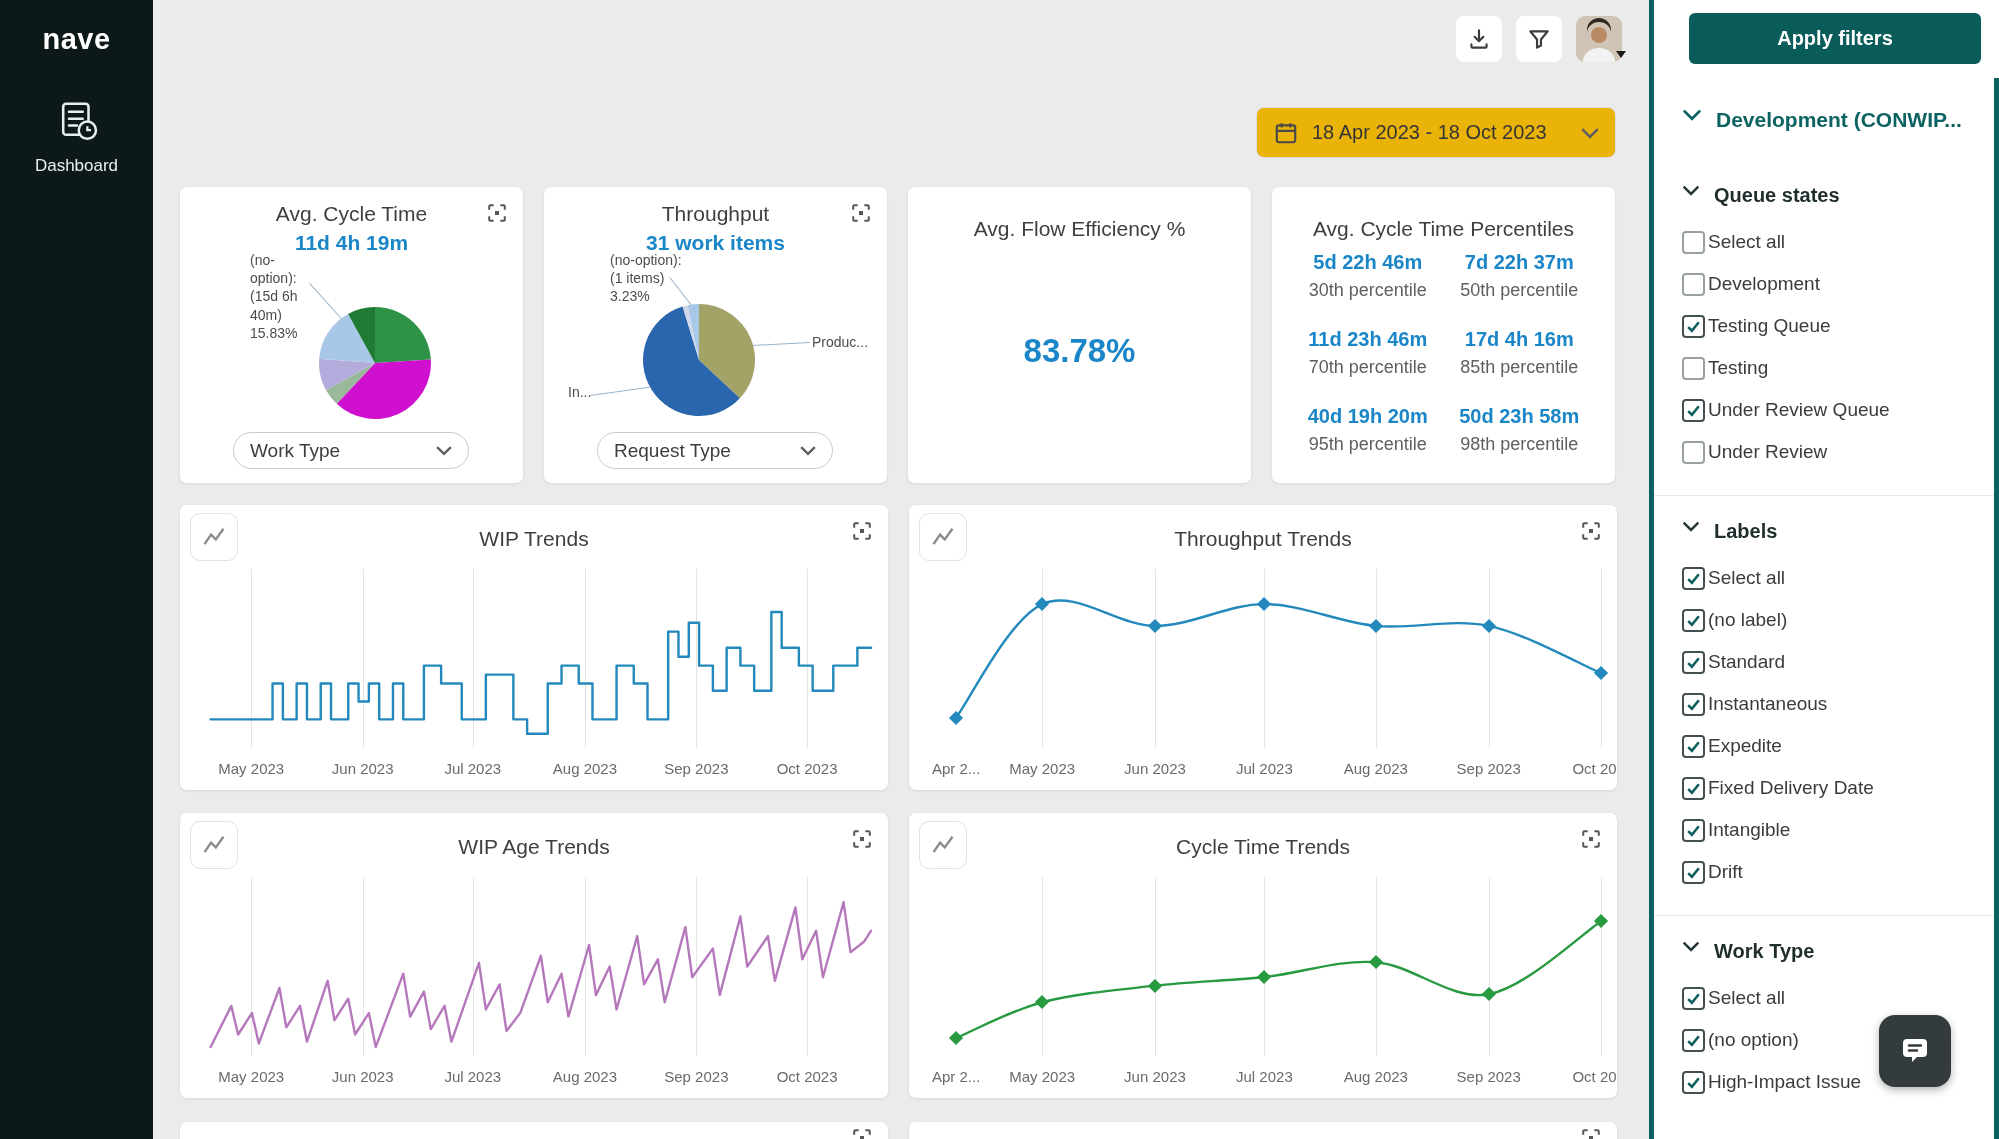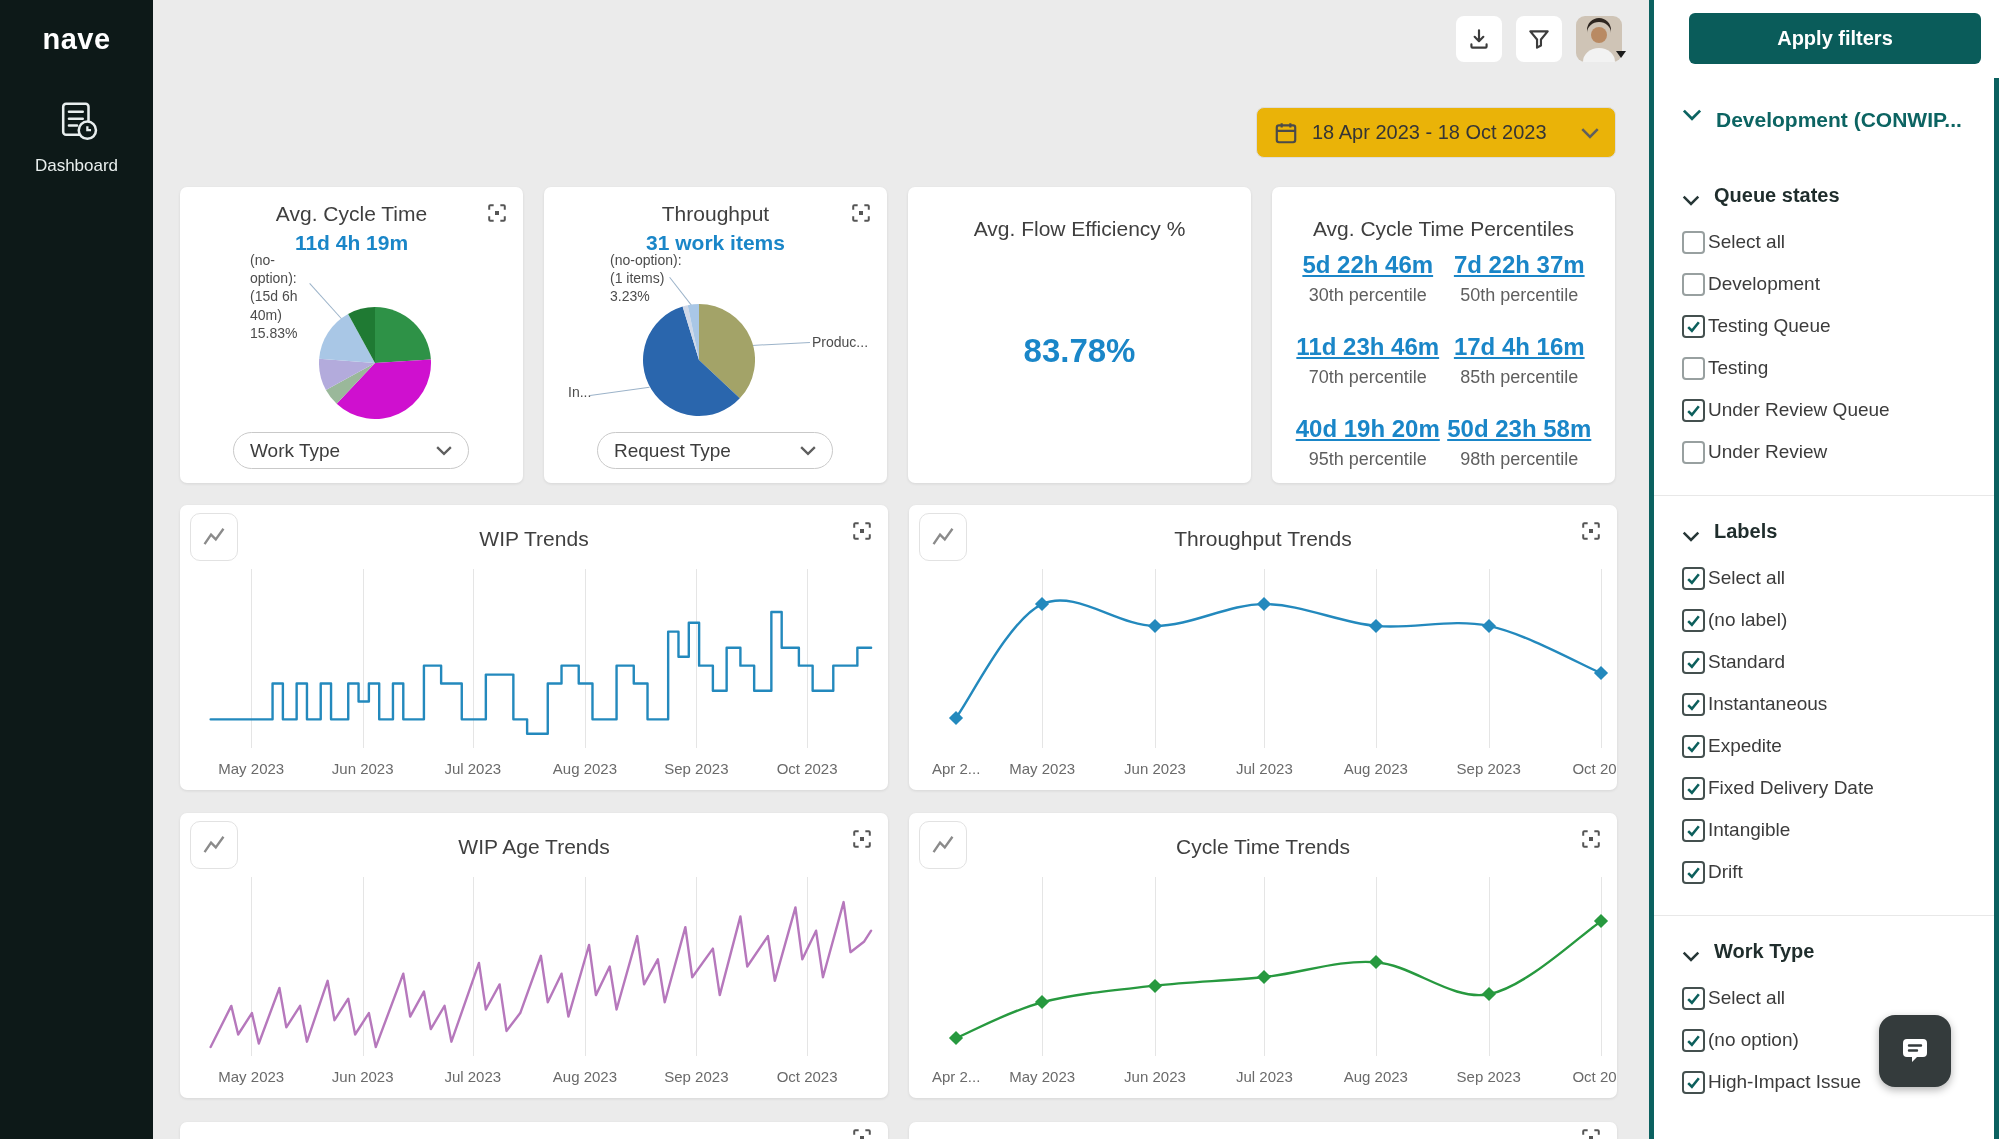--- a/index.html
+++ b/index.html
@@ -43,21 +43,21 @@
   .pie-box { position:absolute; }
   .pie-note { position:absolute; font-size:14px; color:#4c4c4c; line-height:1.3; }
   .leader { position:absolute; height:1px; background:#9cb3c9; transform-origin:0 0; }
   .pill-dd { position:absolute; bottom:14px; left:53px; width:236px; height:37px; border:1px solid #c9c9c9; border-radius:19px; background:#fff; display:flex; align-items:center; justify-content:space-between; padding:0 16px; font-size:19px; color:#3d3d3d; cursor:pointer; }
   .pill-dd svg { width:16px; height:11px; }
 
   .flow-value { position:absolute; width:100%; top:145px; text-align:center; font-size:33px; font-weight:700; color:#1a86c8; }
 
   .pct-grid { position:absolute; left:20px; right:20px; top:64px; display:grid; grid-template-columns:1fr 1fr; row-gap:27px; }
   .pct-cell { text-align:center; }
-  .pct-value { font-size:24px; font-weight:700; color:#1a86c8;text-decoration:underline; }
+  .pct-value { font-size:20px; font-weight:700; color:#1a86c8; }
   .pct-label { font-size:18px; color:#5f5f5f; margin-top:6px; }
 
   .charts-grid { display:grid; grid-template-columns:708px 708px; grid-auto-rows:285px; gap:23px 21px; margin-top:22px; }
   .chart-card { position:relative; background:#fff; border-radius:7px; box-shadow:0 1px 3px rgba(0,0,0,.09); overflow:hidden; }
   .chart-title { position:absolute; top:22px; width:100%; text-align:center; font-size:21px; color:#3f3f3f; }
   .toggle-btn { position:absolute; top:8px; left:10px; width:48px; height:48px; background:#fff; border:1px solid #e2e2e2; border-radius:10px; display:flex; align-items:center; justify-content:center; cursor:pointer; }
   .toggle-btn svg { width:26px; height:26px; }
   .plot { position:absolute; left:10px; right:10px; top:64px; bottom:42px; }
   .gridline { position:absolute; top:0; bottom:0; width:1px; background:#e5e5e5; }
   .line-svg { position:absolute; inset:0; width:100%; height:100%; overflow:visible; }
@@ -69,21 +69,21 @@
   .sliver { width:708px; height:17px; background:#fff; border-radius:7px 7px 0 0; position:relative; overflow:hidden; box-shadow:0 1px 3px rgba(0,0,0,.09); }
 
   
   .filter-panel { width:350px; flex-shrink:0; background:#fff; border-left:5px solid #0b6160; position:relative; overflow:hidden; }
   .apply-row { padding:13px 30px 0 23px; }
   .apply-btn { width:100%; height:51px; background:#0a5c5a; color:#fff; border:none; border-radius:6px; font-size:20px; font-weight:600; font-family:inherit; cursor:pointer;margin-left:12px; }
   .board-header { display:flex; align-items:flex-start; gap:14px; padding:44px 16px 28px 28px; color:#0c6462; font-weight:700; font-size:21px; white-space:nowrap; overflow:hidden; cursor:pointer; }
   .board-header svg { flex-shrink:0; width:20px; height:14px; }
   .section { padding:24px 16px 12px 28px; }
   .section + .section { border-top:1px solid #e8e8e8; }
-  .section-header { display:flex; align-items:flex-end; gap:14px; font-size:20px; font-weight:700; color:#1f2d2c; margin-bottom:24px; cursor:pointer; }
+  .section-header { display:flex; align-items:flex-start; gap:14px; font-size:20px; font-weight:700; color:#1f2d2c; margin-bottom:24px; cursor:pointer; }
   .section-header svg { width:18px; height:13px; flex-shrink:0; }
   .filter-item { display:flex; align-items:flex-start; gap:3px; margin-bottom:19px; cursor:pointer; }
   .cb { width:23px; height:23px; border:2px solid #98a0a0; border-radius:4px; background:#fff; flex-shrink:0; display:flex; align-items:center; justify-content:center; }
   .cb.checked { border-color:#44504f; }
   .cb svg { width:17px; height:17px; }
   .cb-label { font-size:19px; color:#3b3b3b; }
 
   .chat-fab { position:fixed; right:48px; bottom:52px; width:72px; height:72px; background:#343b3c; border-radius:16px; display:flex; align-items:center; justify-content:center; cursor:pointer; box-shadow:0 3px 8px rgba(0,0,0,.3); }
   .chat-fab svg { width:40px; height:40px; }
   .panel-scrollbar { position:fixed; right:0; top:78px; bottom:0; width:5px; background:#0b6160; cursor:pointer; }

